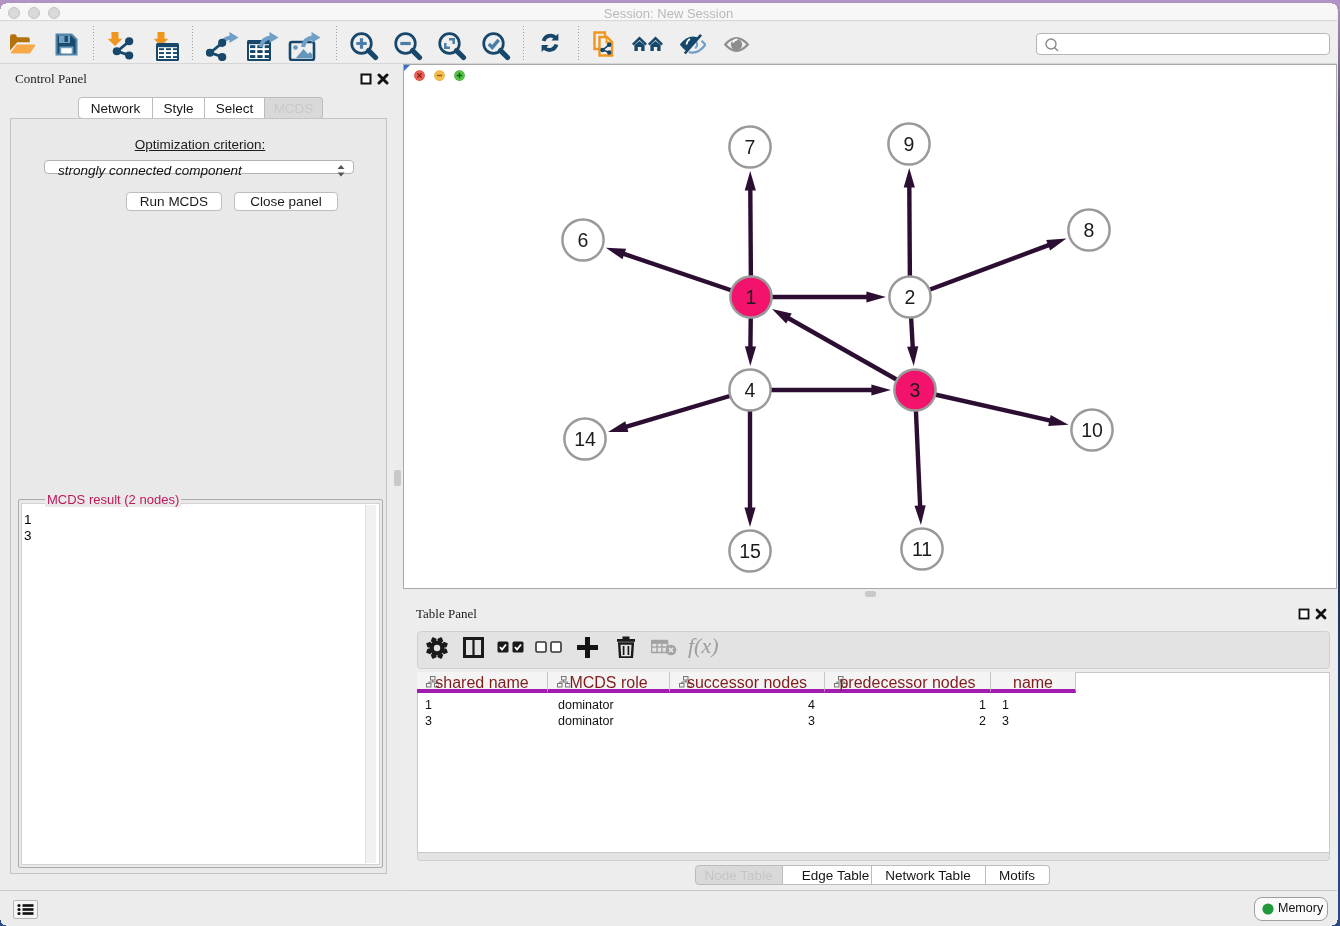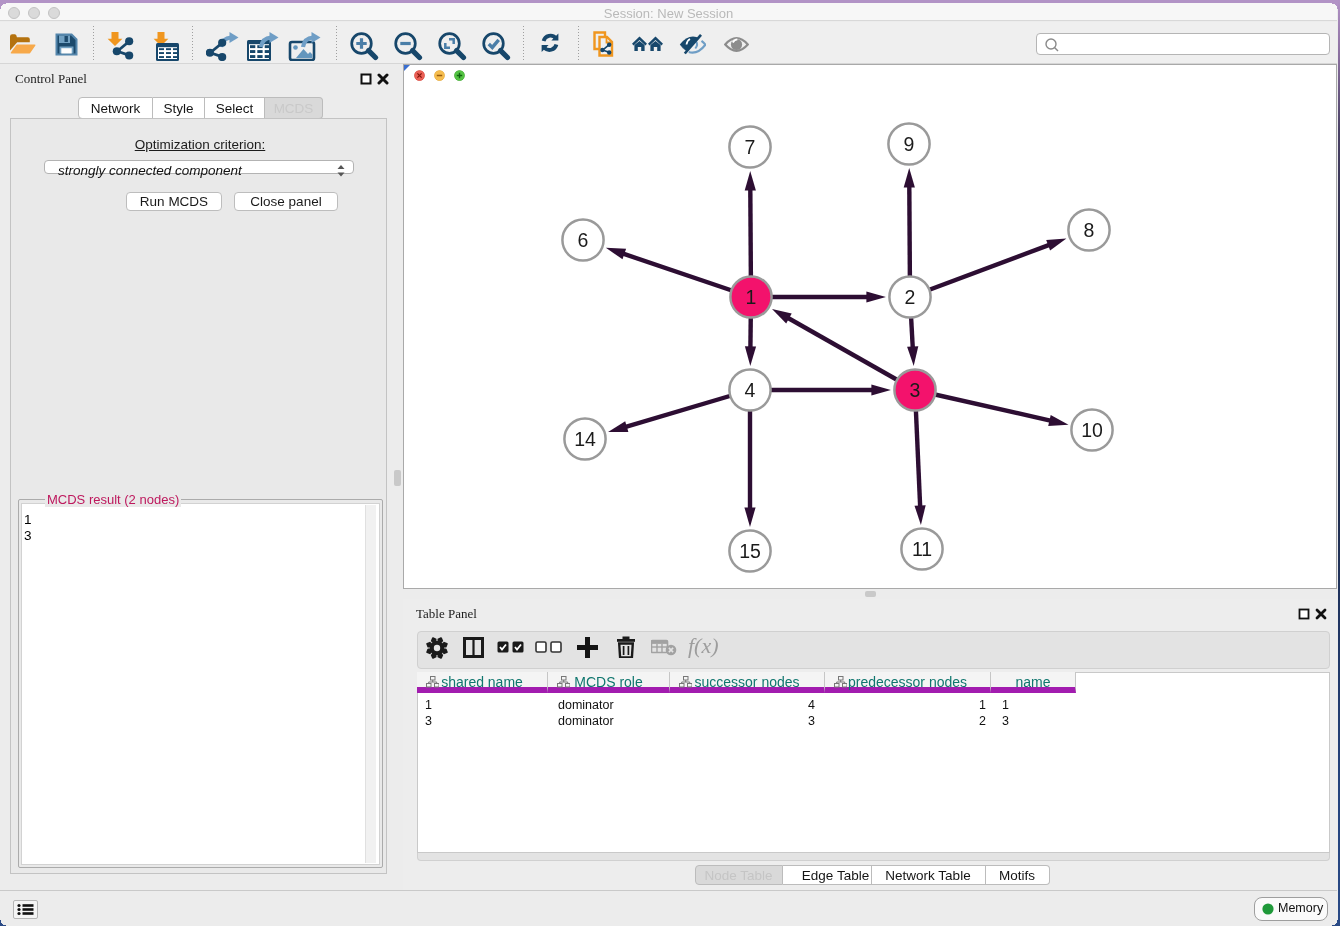--- a/index.html
+++ b/index.html
@@ -42,22 +42,22 @@
 #netwin { left:403px; top:64px; width:934px; height:525px; background:#fff; border:1px solid #a9a9a9; }
 #nettitle { left:0; top:0; width:932px; height:21px;
   background:linear-gradient(#fdfdfd, #e9e9e9 55%, #d6d6d6); border-bottom:1px solid #a2a2a2;
   font-size:13px; color:#000; text-align:center; line-height:21px; font-weight:bold; }
 .tlight { position:absolute; top:5px; width:11px; height:11px; border-radius:50%; }
 
 #tpanel { left:403px; top:599px; width:934px; height:291px; background:#ededed; }
 #ttool { left:14px; top:32px; width:913px; height:38px; background:#e3e3e3; border:1px solid #d0d0d0; border-radius:4px; }
 #ttable { left:14px; top:73px; width:913px; height:181px; background:#fff; border:1px solid #c9c9c9; }
 #tbot { left:14px; top:254px; width:913px; height:8px; background:#e3e3e3; border:1px solid #d0d0d0; border-top:none; border-radius:0 0 4px 4px; }
-.th { position:absolute; top:0; height:21px; background:#f4f4f4; border-right:1px solid #c6c6c6; border-bottom:6px solid #a21caf;
-  font-size:14px; color:#0f766e; }
+.th { position:absolute; top:0; height:21px; background:#f4f4f4; border-right:1px solid #c6c6c6; border-bottom:4px solid #a21caf;
+  font-size:16px; color:#7f1d1d; }
 .td { position:absolute; font-size:12.5px; color:#111; height:16px; line-height:16px; }
 
 #statusbar { left:0; top:890px; width:1337px; height:36px; background:#ececec; border-top:1px solid #c9c9c9; }
 #memorybtn { left:1254px; top:897px; width:74px; height:24px; background:#fafafa; border:1px solid #9e9e9e; border-radius:8px;
   font-size:12.5px; color:#111; }
 #listbtn { left:13px; top:900px; width:25px; height:19px; background:#f4f4f4; border:1px solid #b5b5b5; border-radius:2px; }
 .splitter-h { background:#c9c9c9; border-radius:2px; }
 </style>
 </head>
 <body>

